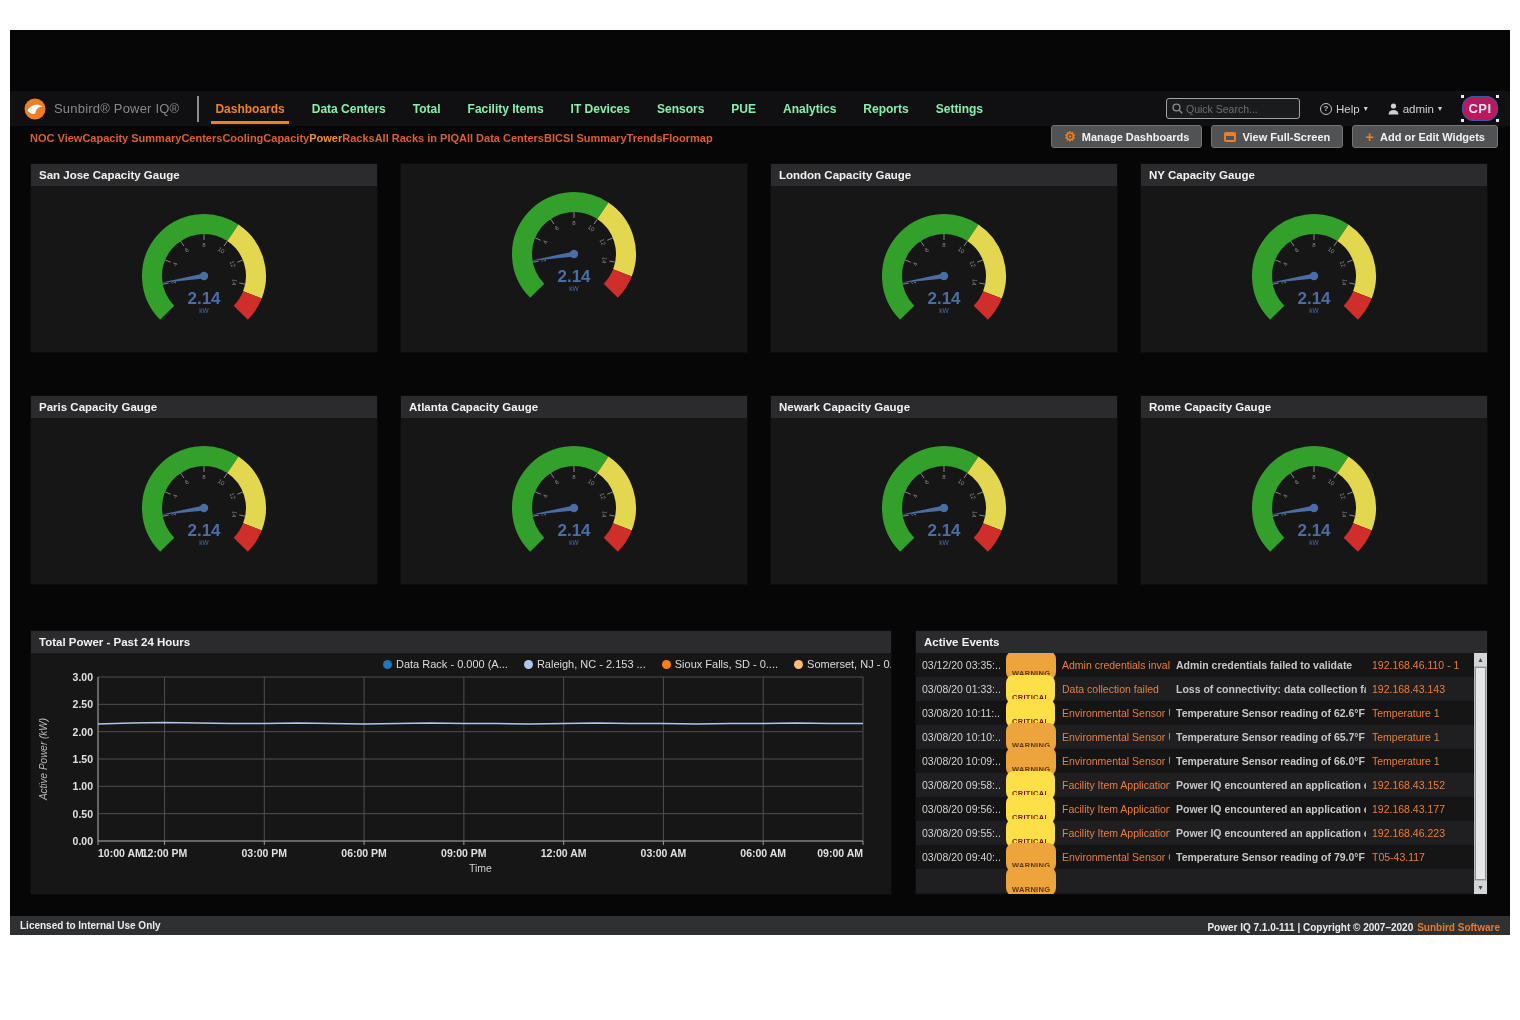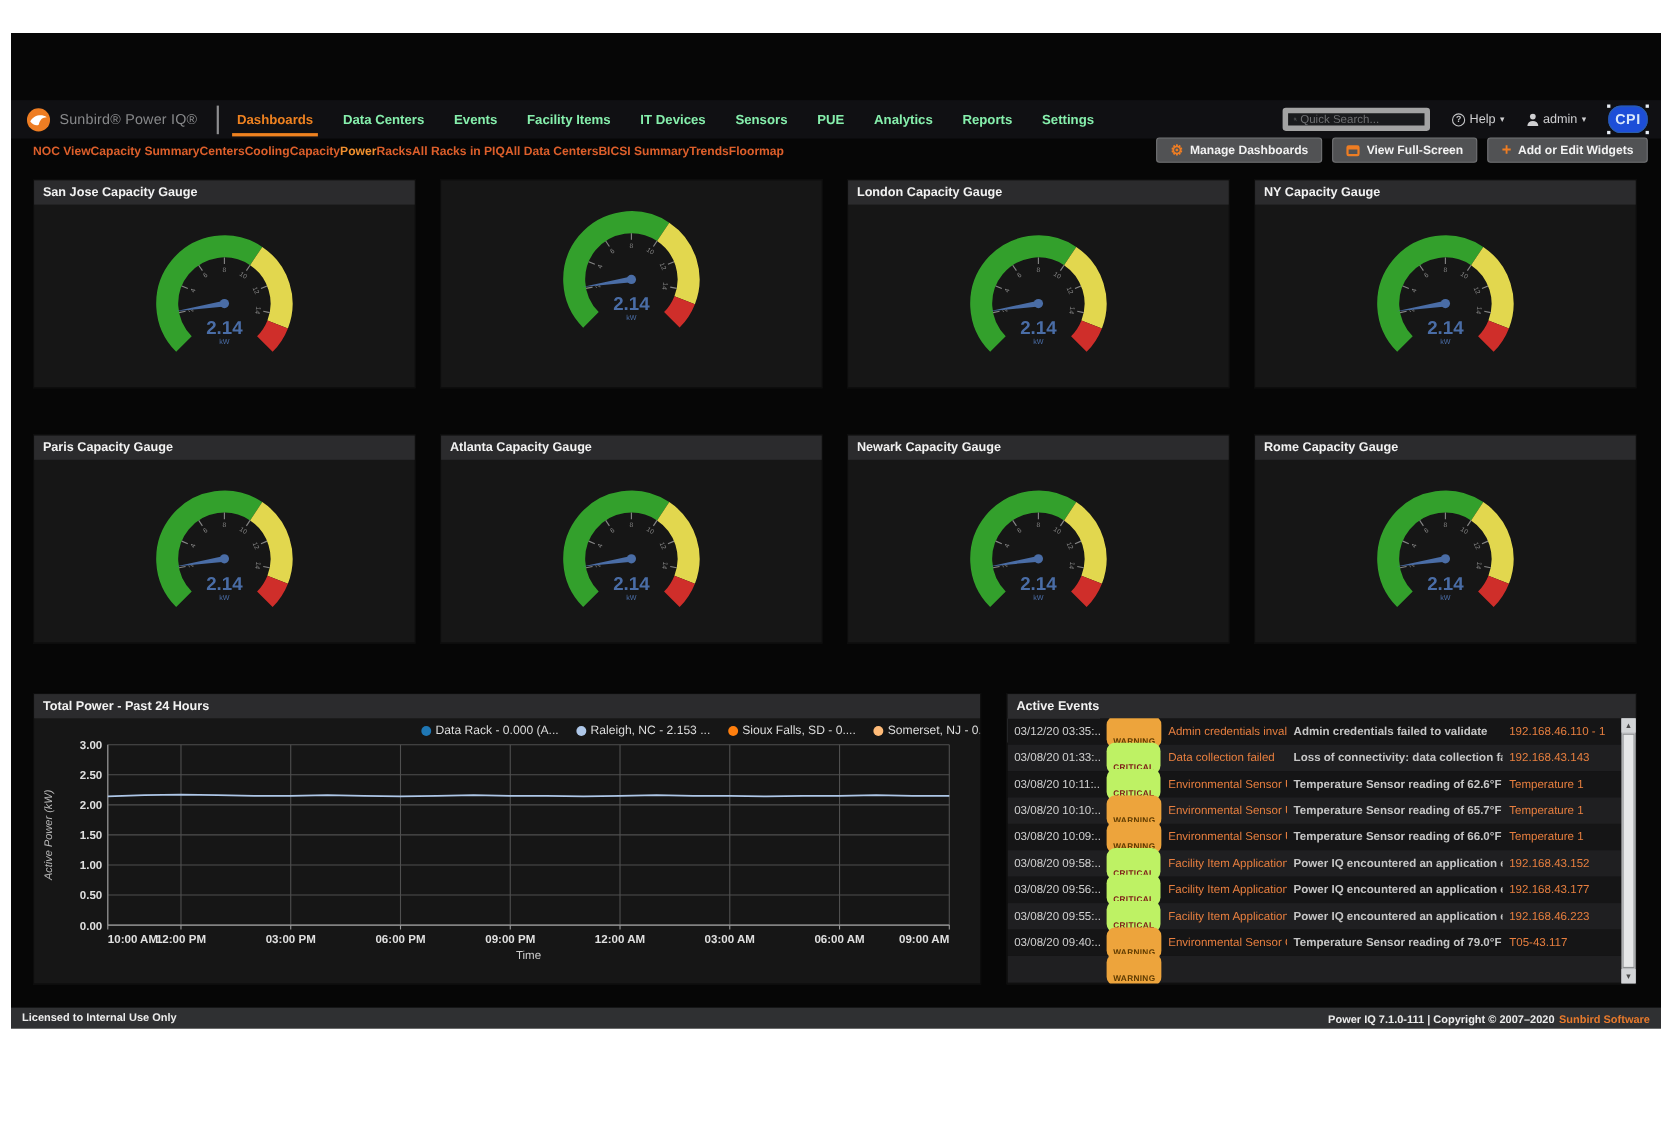--- a/index.html
+++ b/index.html
@@ -9,27 +9,27 @@
   
   .navbar { position:absolute; top:61px; left:0; right:0; height:35px; background:#101013; display:flex; align-items:center; }
   .brand { display:flex; align-items:center; gap:8px; padding-left:14px; }
   .brand-text { color:#87888a; font-size:13px; letter-spacing:.2px; }
   .brand-divider { width:2px; height:26px; background:#8d8d8f; margin:0 16px 0 18px; }
   .nav { display:flex; align-items:center; gap:27px; height:100%; }
   .nav-item { color:#86efac; font-size:12px; font-weight:700; height:100%; display:flex; align-items:center; position:relative; cursor:pointer; white-space:nowrap; }
   .nav-item.active { color:#ef8220; }
   .nav-item.active::after { content:""; position:absolute; left:-4px; right:-4px; bottom:2px; height:3px; background:#ef8220; }
   .nav-right { margin-left:auto; display:flex; align-items:center; gap:20px; padding-right:12px; }
-  .searchbox { width:134px; height:21px; background:#1a1b1d; border:5px solid #a3a3a3; border-radius:3px; display:flex; align-items:center; padding:0 5px; gap:3px; }
+  .searchbox { width:134px; height:21px; background:#1a1b1d; border:1px solid #a3a3a3; border-radius:3px; display:flex; align-items:center; padding:0 5px; gap:3px; }
   .searchbox input { background:transparent; border:none; outline:none; color:#c9c9c9; font-size:10.5px; width:108px; font-family:"Liberation Sans", sans-serif; }
   .searchbox input::placeholder { color:#6e6f71; }
   .menu-link { display:flex; align-items:center; gap:4px; color:#cfcfd1; font-size:11.5px; cursor:pointer; }
   .qmark { width:12px; height:12px; border:1px solid #c3c4c6; border-radius:50%; font-size:8px; line-height:10px; text-align:center; color:#c3c4c6; font-weight:700; }
   .caret { font-size:8px; color:#cfcfd1; }
-  .cpi { position:relative; width:36px; height:25px; background:#1d4ed8; border-radius:12px; color:#d9e8fb; font-weight:700; font-size:13px; text-align:center; line-height:25px; letter-spacing:.5px; cursor:pointer; box-shadow:inset 0 0 0 1px #2b5ea8; }
+  .cpi { position:relative; width:36px; height:25px; background:#be185d; border-radius:12px; color:#d9e8fb; font-weight:700; font-size:13px; text-align:center; line-height:25px; letter-spacing:.5px; cursor:pointer; box-shadow:inset 0 0 0 1px #2b5ea8; }
   .cpi i { position:absolute; width:3px; height:3px; background:#e8eef6; }
   .cpi i:nth-child(1){left:-1px;top:-1px;} .cpi i:nth-child(2){right:-1px;top:-1px;}
   .cpi i:nth-child(3){left:-1px;bottom:-1px;} .cpi i:nth-child(4){right:-1px;bottom:-1px;}
 
   
   .subnav { position:absolute; top:95px; left:20px; height:26px; display:flex; align-items:center; }
   .subnav-item { color:#dd5f2b; font-size:11px; font-weight:700; cursor:pointer; white-space:nowrap; }
   .subnav-item.active { color:#f0902f; }
   .actions { position:absolute; top:95px; right:12px; display:flex; gap:9px; }
   .btn { height:23px; background:#515254; border:1px solid #737476; border-radius:3px; color:#f2f2f2; font-size:11px; font-weight:700; display:flex; align-items:center; gap:6px; padding:0 12px; cursor:pointer; }
@@ -59,21 +59,21 @@
   .ev-rows { position:absolute; top:22px; left:0; right:13px; bottom:0; overflow:hidden; }
   .ev-row { display:grid; grid-template-columns:84px 56px 114px 196px 1fr; height:24px; align-items:center; cursor:pointer; }
   .ev-row:nth-child(odd) { background:#151516; }
   .ev-row:nth-child(even) { background:#1f1f21; }
   .ev-cell { font-size:10.5px; padding-left:6px; white-space:nowrap; overflow:hidden; }
   .c-time { color:#d2d2d2; }
   .c-sum { color:#c6c6c6;font-weight:bold; }
   .c-link { color:#e87f3f; }
   .pill { display:inline-block; min-width:48px; text-align:center; font-size:7.5px; font-weight:700; letter-spacing:.3px; border-radius:8px; padding:18px 6px 2px; }
   .pill.warning { background:#eda43c; color:#5d3a00; }
-  .pill.critical { background:#bef264; color:#7d1616;text-align:right; }
+  .pill.critical { background:#fde047; color:#7d1616;text-align:right; }
   .scrollbar { position:absolute; top:22px; right:0; bottom:0; width:13px; background:#b9bbbd; }
   .sb-btn { position:absolute; left:0; right:0; height:13px; background:#d3d5d7; color:#4a4a4a; font-size:8px; text-align:center; line-height:13px; cursor:pointer; }
   .sb-up { top:0; } .sb-down { bottom:0; }
   .sb-thumb { position:absolute; left:1px; right:1px; top:14px; bottom:14px; background:#e6e7e8; border:1px solid #8f9193; cursor:grab; }
 
   
   .footer { position:absolute; left:0; right:0; top:886px; height:19px; background:#2f3032; display:flex; justify-content:space-between; align-items:center; padding:0 10px; }
   .footer .ftxt { color:#ececec; font-size:10px; font-weight:700; }
   .footer .flink { color:#e87a2c; font-size:10px; font-weight:700; cursor:pointer; margin-left:4px; }
 
@@ -89,21 +89,21 @@
       <svg width="22" height="22" viewBox="0 0 22 22">
         <circle cx="11" cy="11" r="10.5" fill="#ee7d23"></circle>
         <path d="M3.5 12.5 C6.5 6.5 14 5.5 18.5 8.5 C14.5 8.7 12.3 10.5 11.2 15.5 C8.8 16.8 5.5 15.2 3.5 12.5 Z" fill="#ffffff"></path>
       </svg>
       <span class="brand-text">Sunbird® Power IQ®</span>
     </div>
     <div class="brand-divider"></div>
     <div class="nav" id="main-nav">
         <div class="nav-item active">Dashboards</div>
         <div class="nav-item">Data Centers</div>
-        <div class="nav-item">Events</div>
+        <div class="nav-item">Total</div>
         <div class="nav-item">Facility Items</div>
         <div class="nav-item">IT Devices</div>
         <div class="nav-item">Sensors</div>
         <div class="nav-item">PUE</div>
         <div class="nav-item">Analytics</div>
         <div class="nav-item">Reports</div>
         <div class="nav-item">Settings</div>
       </div>
     <div class="nav-right">
       <div class="searchbox">

